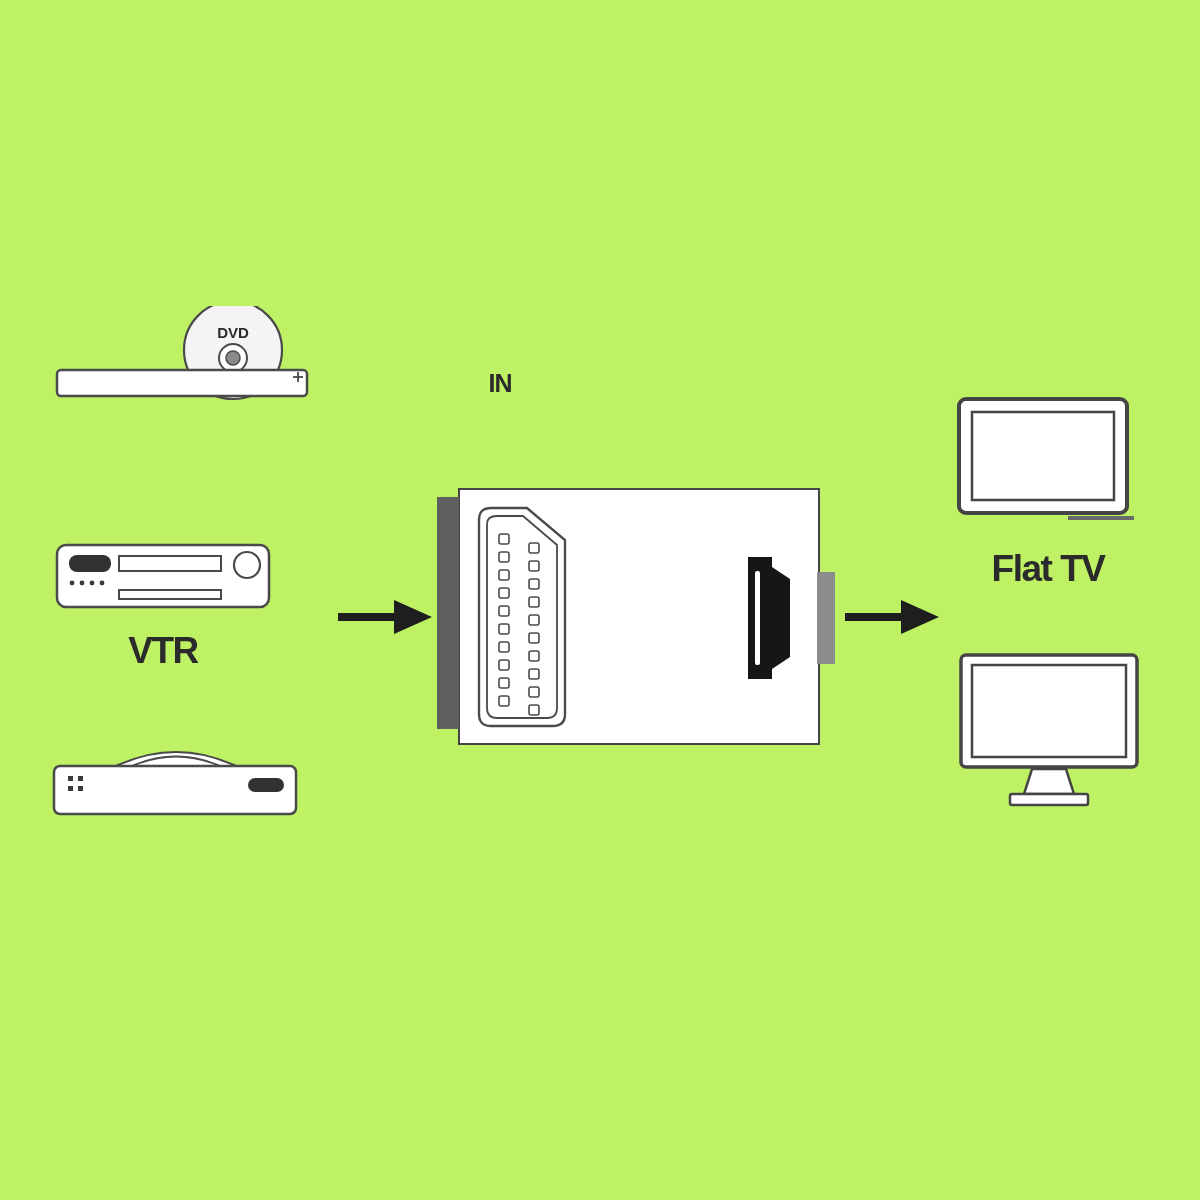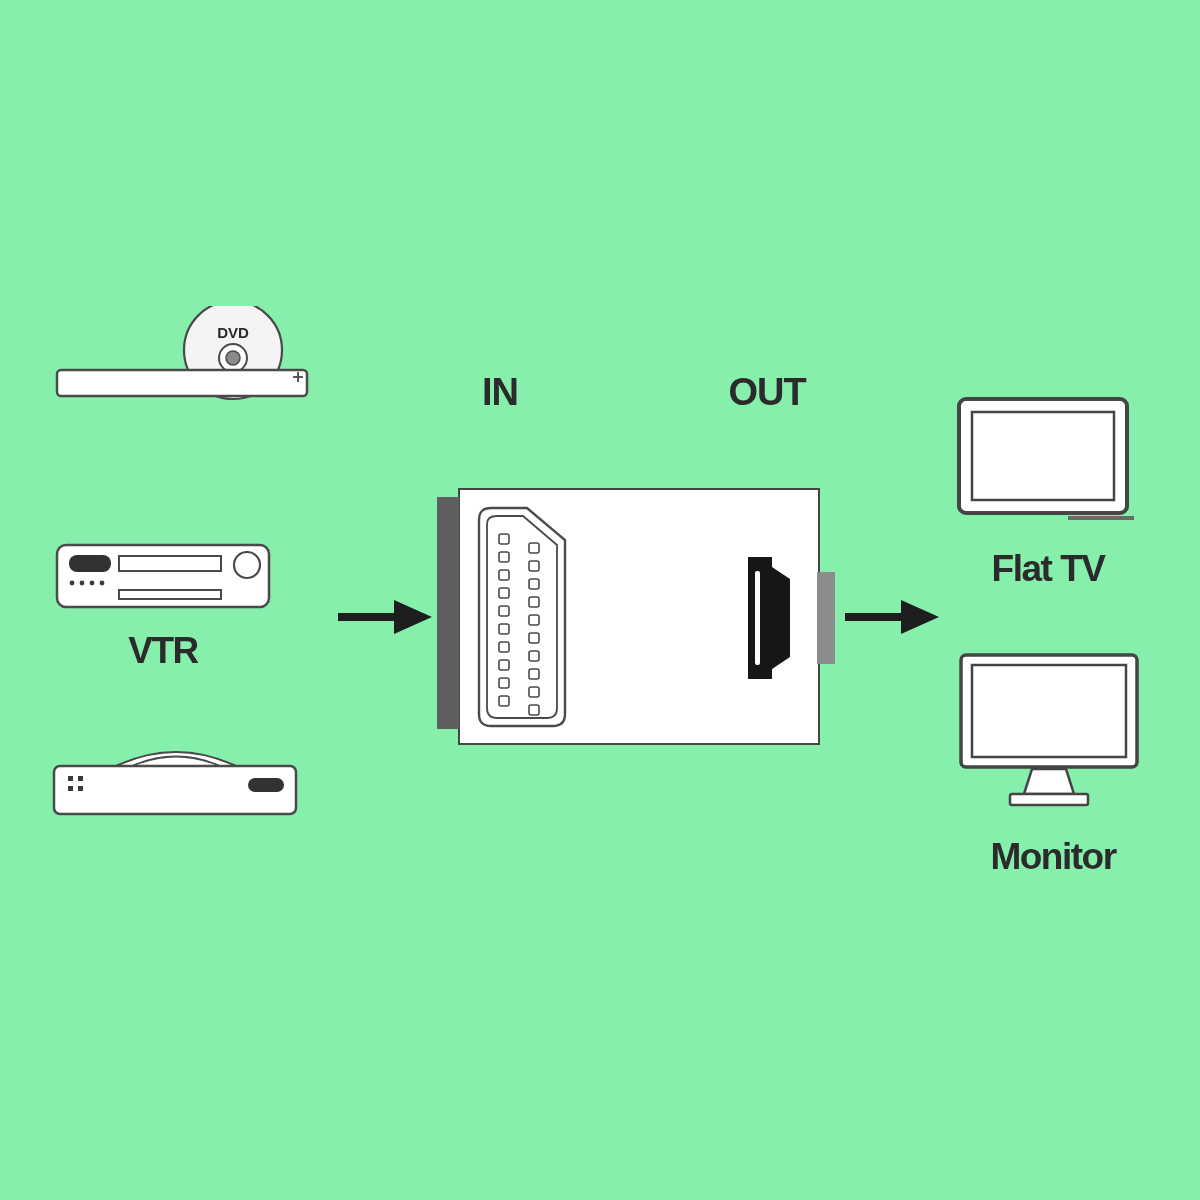--- a/index.html
+++ b/index.html
@@ -1,26 +1,26 @@
 <!DOCTYPE html>
 <html><head>
 <meta charset="utf-8">
 <style>
   html,body{margin:0;padding:0;background:#ffffff;}
   #canvas{
-    position:relative;width:1200px;height:1200px;background:#86efac;overflow:hidden;
+    position:relative;width:1200px;height:1200px;background:#bef264;overflow:hidden;
     font-family:"Liberation Sans", sans-serif;color:#2b2b2b;
   }
   .abs{position:absolute;}
   .device-label{
     font-size:37px;font-weight:700;letter-spacing:-1.5px;text-align:center;color:#2b2b2b;
     white-space:nowrap;
   }
   .port-label{
-    font-size:38px;font-weight:700;letter-spacing:-1px;text-align:center;line-height:1.38;color:#2b2b2b;
+    font-size:25px;font-weight:700;letter-spacing:-1px;text-align:center;line-height:1.38;color:#2b2b2b;
     white-space:nowrap;
   }
   .adapter-box{
     border:2px solid #454545;background:#ffffff;
   }
   .bar-dark{background:#5f5f5f;}
   .bar-gray{background:#8c8c8c;}
   svg{display:block;}
 </style>
 </head>
@@ -70,21 +70,20 @@
       <rect x="26" y="50" width="5" height="5" fill="#3a3a3a"></rect>
       <rect x="196" y="42" width="36" height="14" rx="7" fill="#323232"></rect>
     </svg>
   </div>
 
   <div class="abs port-label" style="left:400px;top:366px;width:200px;">
     <div>IN</div>
   </div>
 
   <div class="abs port-label" style="left:667px;top:366px;width:200px;">
-    <div>OUT</div>
   </div>
 
   <div class="abs adapter-box" style="left:458px;top:488px;width:358px;height:253px;"></div>
 
   <div class="abs bar-dark" style="left:437px;top:497px;width:22px;height:232px;"></div>
 
   <div class="abs" style="left:477px;top:506px;width:98px;height:222px;">
     <svg width="98" height="222" viewBox="0 0 98 222">
       <path d="M 14 2 H 50 L 88 34 V 208 Q 88 220 76 220 H 14 Q 2 220 2 208 V 14 Q 2 2 14 2 Z" fill="#ffffff" stroke="#4a4a4a" stroke-width="2.4"></path>
       <path d="M 20 10 H 46 L 80 39 V 202 Q 80 212 70 212 H 20 Q 10 212 10 202 V 18 Q 10 10 20 10 Z" fill="#ffffff" stroke="#4a4a4a" stroke-width="1.8"></path>
@@ -148,15 +147,14 @@
   <div class="abs device-label" style="left:948px;top:548px;width:200px;">Flat TV</div>
 
   <div class="abs" style="left:958px;top:652px;width:184px;height:166px;">
     <svg width="184" height="166" viewBox="0 0 184 166">
       <rect x="3" y="3" width="176" height="112" rx="5" fill="#ffffff" stroke="#454545" stroke-width="3.5"></rect>
       <rect x="14" y="13" width="154" height="92" fill="#ffffff" stroke="#454545" stroke-width="2.5"></rect>
       <path d="M 74 117 L 108 117 L 116 142 L 66 142 Z" fill="#ffffff" stroke="#454545" stroke-width="2.5"></path>
       <rect x="52" y="142" width="78" height="11" rx="2" fill="#ffffff" stroke="#454545" stroke-width="2.5"></rect>
     </svg>
   </div>
-  <div class="abs device-label" style="left:948px;top:836px;width:210px;">Monitor</div>
 
 </div>
 
 </body></html>

